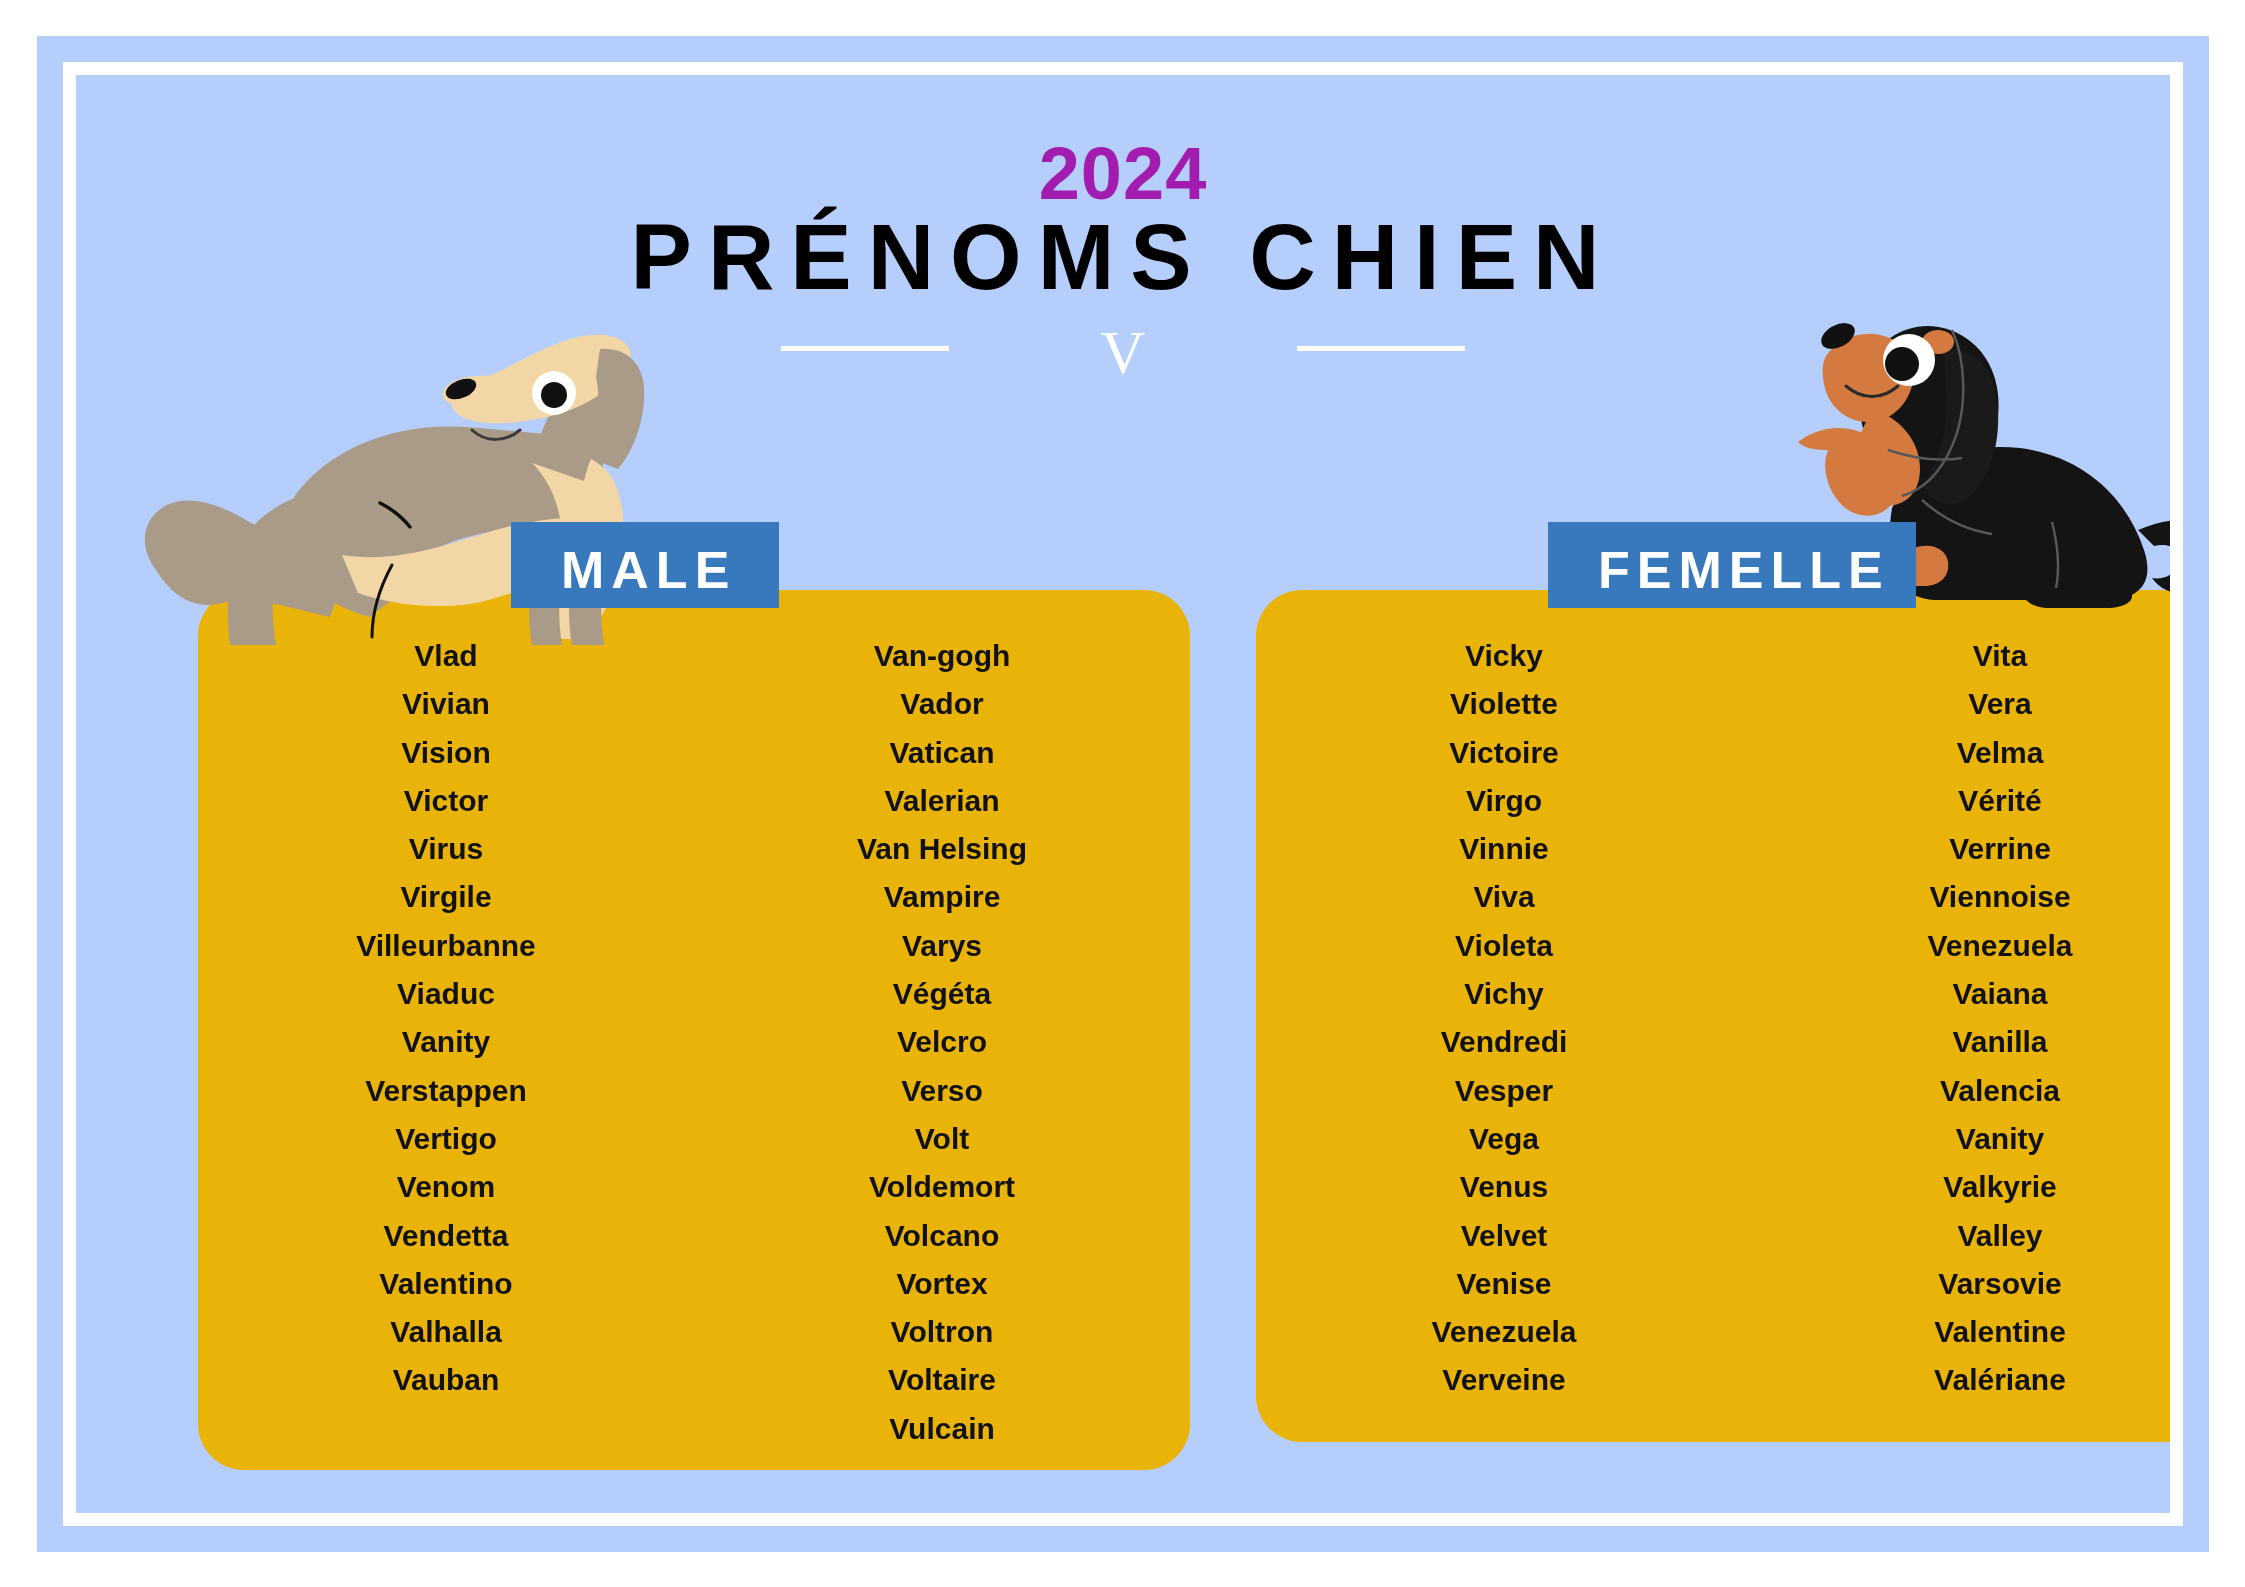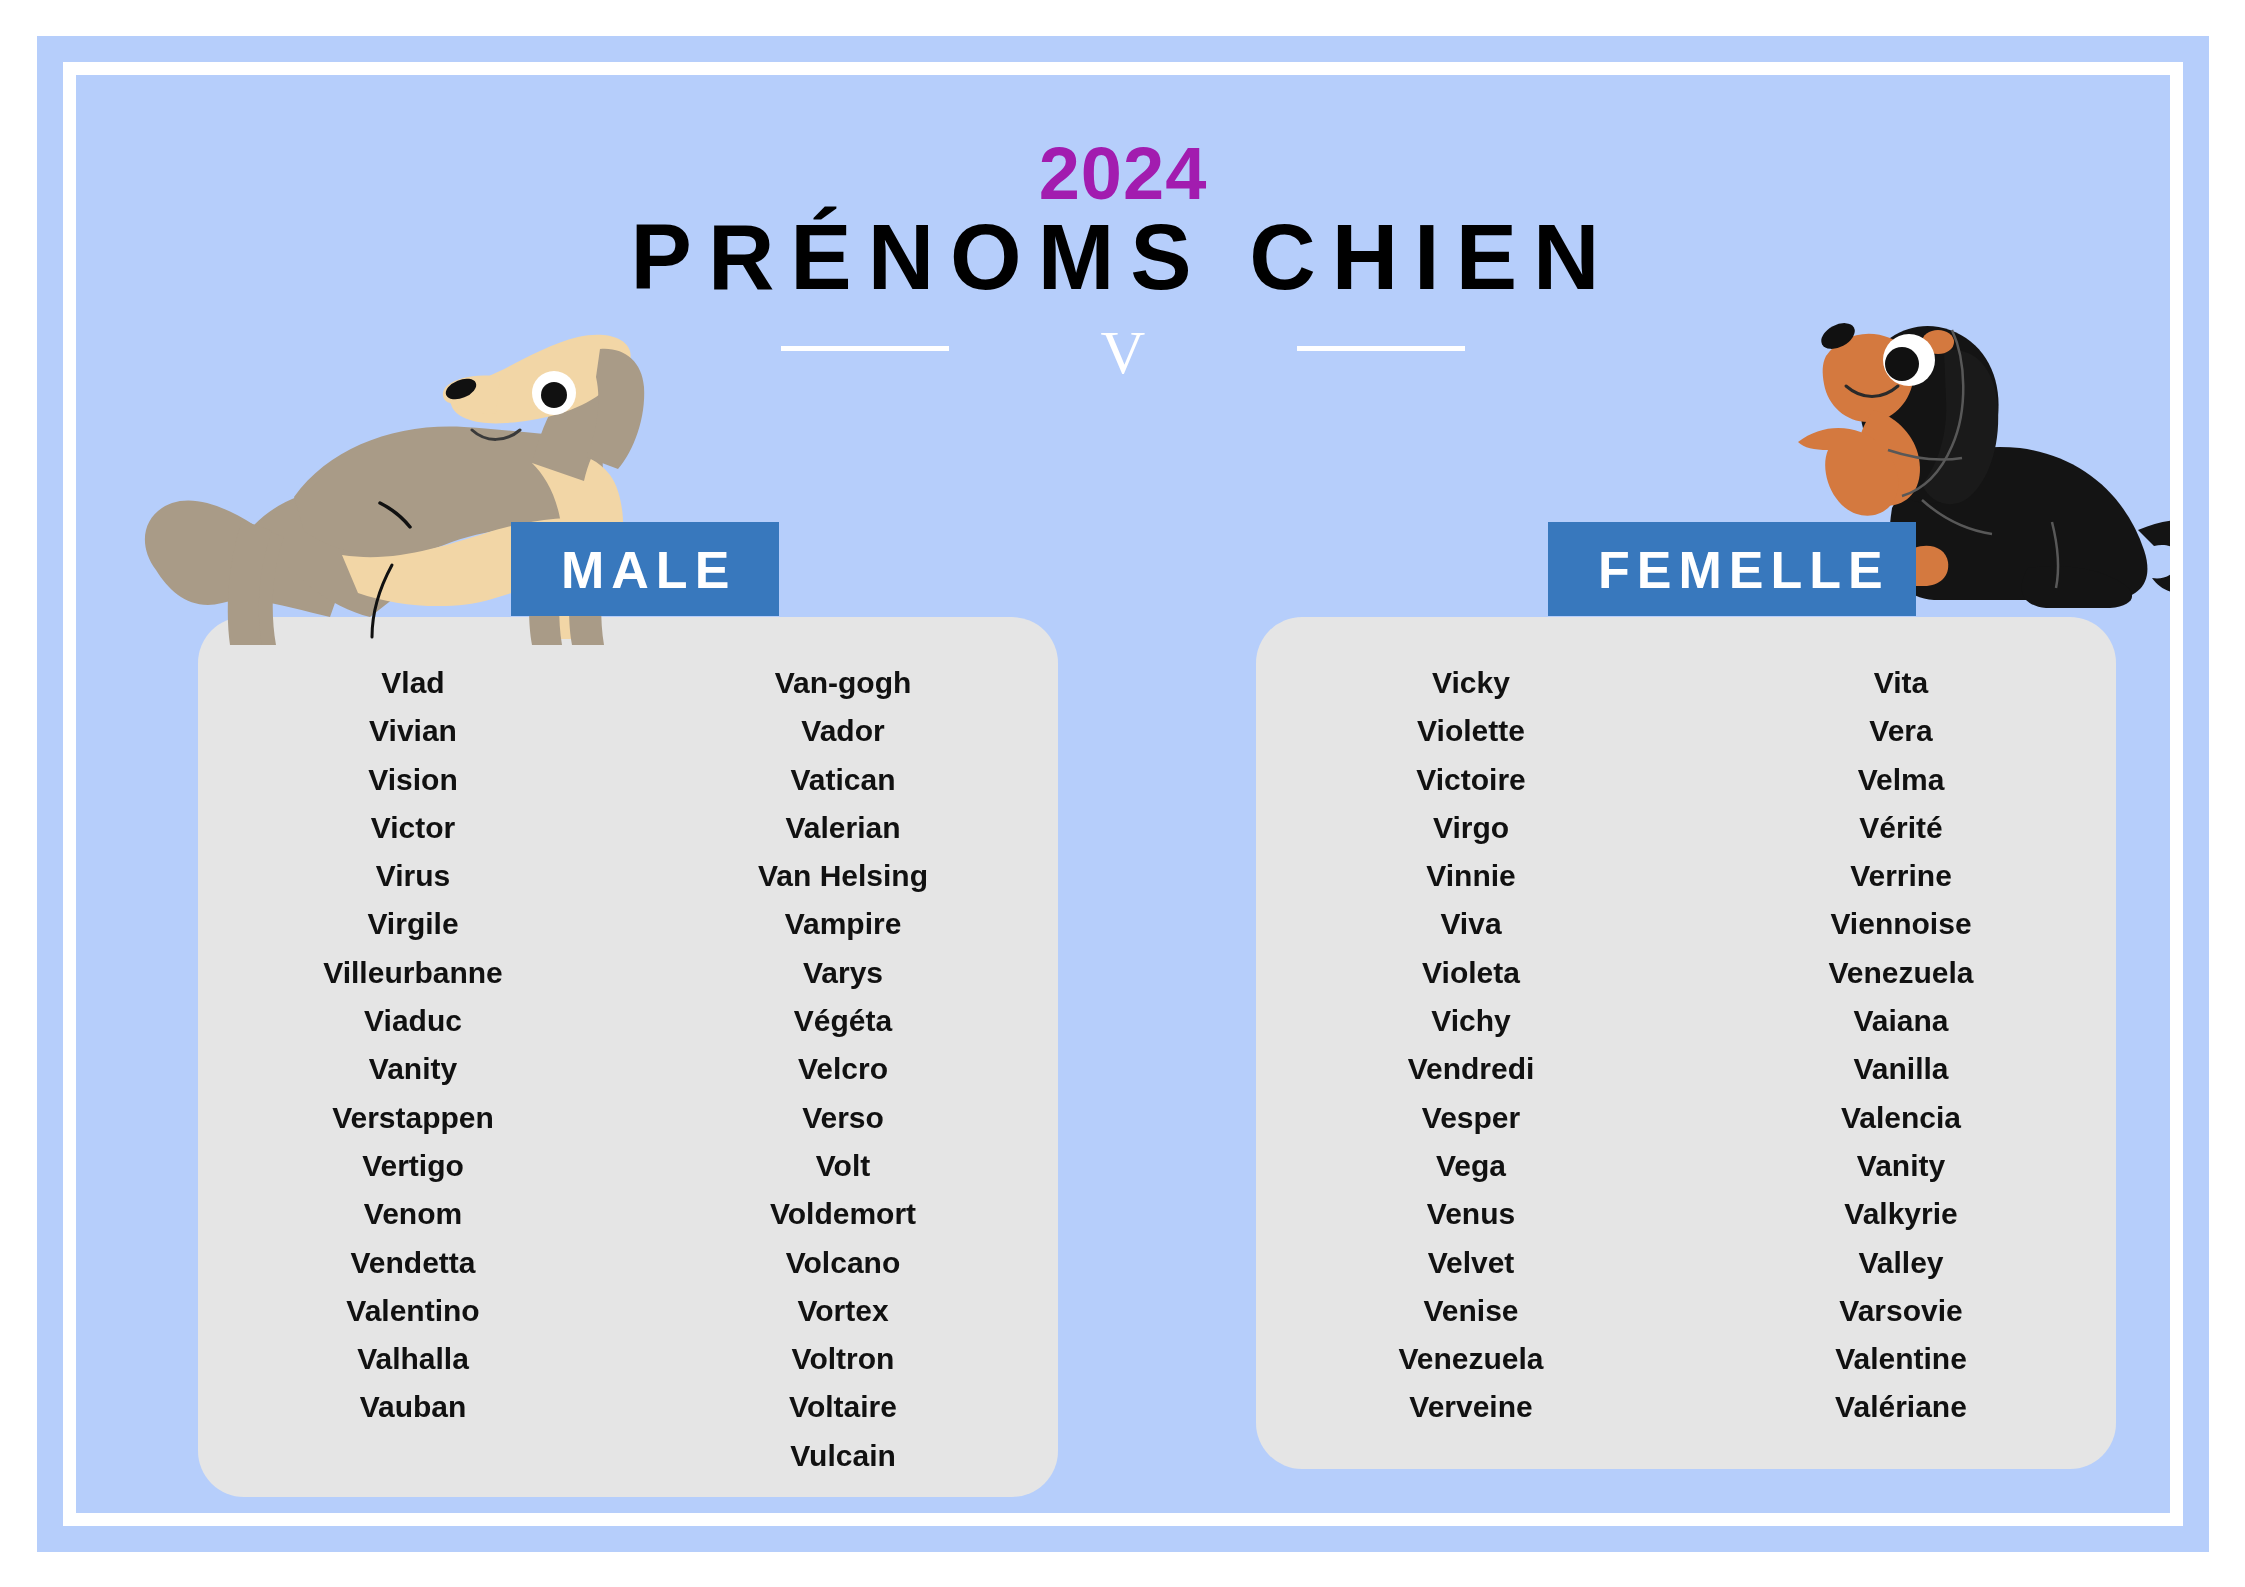--- a/index.html
+++ b/index.html
@@ -88,39 +88,39 @@
     font-weight:normal;
     font-family:"Liberation Serif", serif;
     line-height:1;
     position:relative;
     top:4px;
   }
 
   
   .panel{
     position:absolute;
-    top:542px;
-    width:860px;
-    background:#e5e5e5;
+    top:515px;
+    width:992px;
+    background:#eab308;
     border-radius:46px;
     box-sizing:border-box;
   }
   .panel.male{left:122px;height:880px;}
   .panel.femelle{left:1180px;height:852px;}
 
   .badge{
     position:absolute;
     top:447px;
     background:#3878bd;
     color:#ffffff;
     font-size:52px;
     font-weight:bold;
     letter-spacing:7px;
     text-align:center;
-    padding:18px 44px 16px 50px;
+    padding:18px 44px 8px 50px;
     box-sizing:border-box;
     z-index:6;
     font-family:"Liberation Sans", sans-serif;
   }
   .badge.male{left:435px;width:268px;}
   .badge.femelle{left:1472px;width:368px;}
 
   .cols{
     position:absolute;
     left:0;right:0;top:42px;

